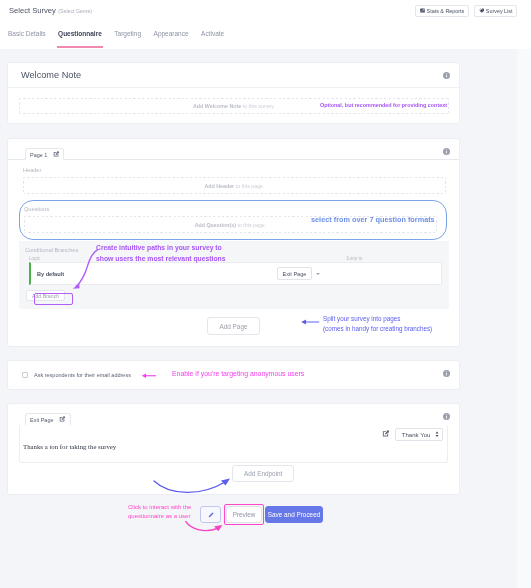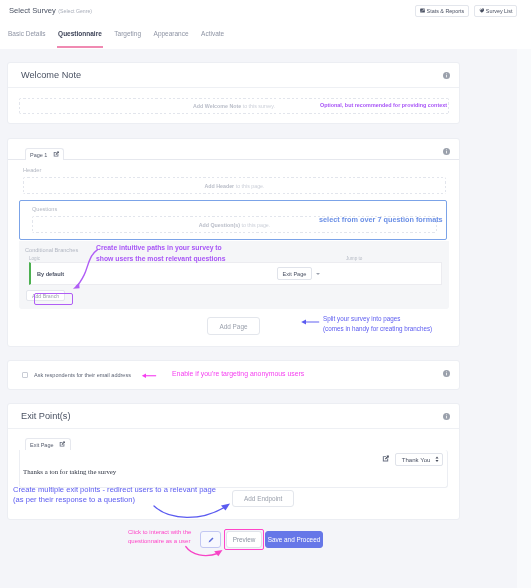--- a/index.html
+++ b/index.html
@@ -53,21 +53,21 @@
   .ptabs { padding:9px 0 0 17px; }
   .ptab { display:inline-flex; align-items:center; gap:5.5px; border:1px solid #e6e8ee; border-bottom:none;
           border-radius:3px 3px 0 0; background:#fff; height:12px; padding:0 4px; font-size:5.5px; color:#545b6c;
           position:relative; z-index:2; }
   .ptab svg { width:6.5px; height:6.5px; display:block; }
   .qpanel { border-top:1px solid #e6e8ee; margin-top:-1px; padding:0; position:relative; }
   .fieldrow { padding:7px 13px 6px 15px; }
   .flabel { font-size:5.6px; color:#b2b7c2; margin-bottom:4px; }
   .qbox > .flabel { padding-left:0px; }
   .branchwrap > .flabel { padding-left:1px; margin-bottom:1px; }
-  .qbox { border:1px solid #7ba3e8; border-radius:2px; margin:0 12px 0 11px; padding:5px 9px 6px 12px; }
+  .qbox { border:1px solid #7ba3e8; border-radius:14px; margin:0 12px 0 11px; padding:5px 9px 6px 4px; }
   .branchwrap { margin:1px 10px 0 11px; background:#f5f6f8; border-radius:0 0 3px 3px; padding:6px 5px 8px 5px; }
   .brow { display:flex; border:1px solid #ececf0; border-left:2px solid #4cb050; background:#fff; height:23px;
           align-items:center; margin:1px 2px 0 5px; }
   .brow .bl { flex:1; padding-left:6px; font-size:5.6px; font-weight:bold; color:#4a5163; }
   .brow .br { width:164px; display:flex; align-items:center; gap:3px; }
   .selbox { border:1px solid #e0e3ea; border-radius:2px; height:13px; display:flex; align-items:center;
             padding:0 4.5px; font-size:5.6px; color:#4a5163; background:#fff; }
   .caret { width:0; height:0; border-left:2.6px solid transparent; border-right:2.6px solid transparent;
            border-top:2.6px solid #9ba1ad; margin-left:1px; }
   .colhead { display:flex; font-size:4.6px; color:#b7bcc6; }
@@ -291,23 +291,20 @@
       <span class="info">
           <svg viewBox="0 0 16 16">
             <circle cx="8" cy="8" r="8" fill="#9ba1ac"></circle>
             <rect x="7.1" y="6.3" width="1.8" height="6" fill="#fff"></rect>
             <circle cx="8" cy="4.2" r="1.1" fill="#fff"></circle>
           </svg>
         </span>
     </div>
 
     <div class="card" id="card-exit">
-      <div class="card-head">
-        <span class="card-title">Exit Point(s)</span>
-      </div>
       <span class="info">
           <svg viewBox="0 0 16 16">
             <circle cx="8" cy="8" r="8" fill="#9ba1ac"></circle>
             <rect x="7.1" y="6.3" width="1.8" height="6" fill="#fff"></rect>
             <circle cx="8" cy="4.2" r="1.1" fill="#fff"></circle>
           </svg>
         </span>
 
       <div class="ptabs">
         <div class="ptab">
@@ -336,24 +333,20 @@
                   <path d="M4 0.6 L7 4.4 L1 4.4 Z"></path>
                   <path d="M4 11.4 L7 7.6 L1 7.6 Z"></path>
                 </svg>
               </span>
             </span>
         </div>
         <div class="exit-body">Thanks a ton for taking the survey</div>
       </div>
 
       <div id="endpoint-wrap">
-        <div class="ann ann-indigo" id="ann-exit">
-          <div>Create multiple exit points - redirect users to a relevant page</div>
-          <div>(as per their response to a question)</div>
-        </div>
         <svg class="ov" id="ov-exit" viewBox="0 0 80 24">
           <path d="M2 4 C18 19, 50 19, 73 5" stroke="#5b5bf0" stroke-width="1.3" fill="none" stroke-linecap="round"></path>
           <path d="M78 1.5 L69 3.5 L73.5 8.5 Z" fill="#5b5bf0"></path>
         </svg>
         <span class="btn-ghost btn-lg" id="btn-endpoint">Add Endpoint</span>
       </div>
     </div>
 
     <div id="footer">
       <div class="ann ann-pink" id="ann-footer">

